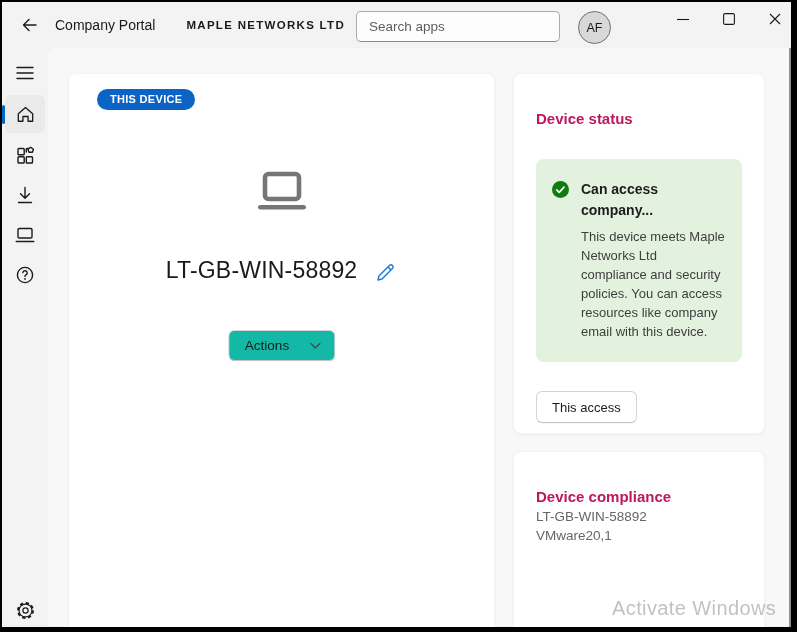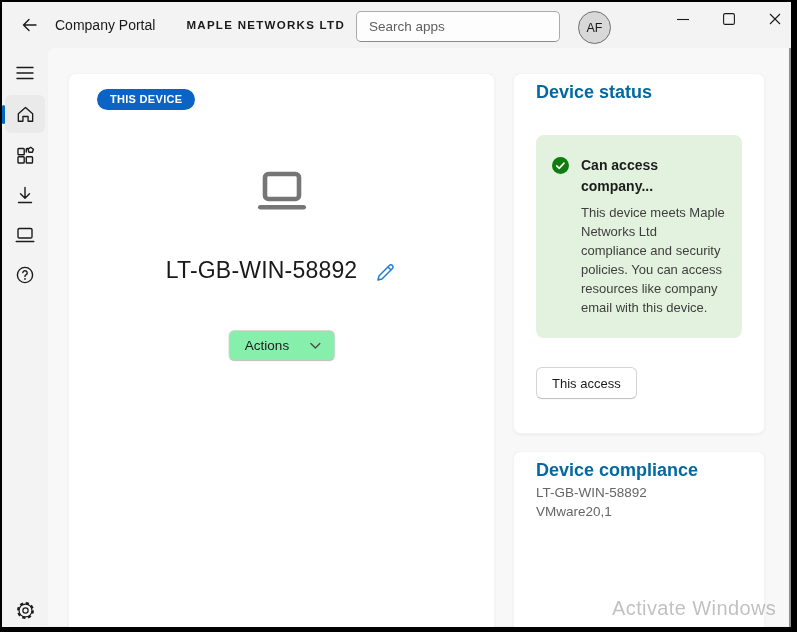--- a/index.html
+++ b/index.html
@@ -31,24 +31,24 @@
   .main-card   { left:21px;  top:26px;  width:427px; bottom:-12px; }
   .status-card { left:466px; top:26px;  width:252px; height:361px; padding:0 22px; }
   .info-card   { left:466px; top:404px; width:252px; bottom:-12px; padding:0 22px; }
 
   
   .device-badge { position:absolute; left:28px; top:15px; background:#0B63C5; color:#fff; font-size:11px; font-weight:700; letter-spacing:.3px; padding:4px 13px 5px; border-radius:11px; }
   .laptop-big { position:absolute; left:50%; top:95px; transform:translateX(-50%); }
   .name-row { position:absolute; left:0; right:0; top:183px; display:flex; align-items:center; justify-content:center; gap:15px; }
   .device-name { font-size:23px; color:#191919; letter-spacing:.2px; }
   .edit-btn { border:none; background:transparent; cursor:pointer; display:flex; padding:2px; }
-  .actions-btn { position:absolute; left:50%; top:256px; transform:translateX(-50%); display:flex; align-items:center; gap:20px; height:31px; padding:0 13px 0 16px; background:#86efac; border:1px solid #d5d5d5; border-bottom-color:#c4c4c4; border-radius:6px; font-family:"Liberation Sans",sans-serif; font-size:13.5px; color:#1b1b1b; cursor:pointer; box-shadow:0 1px 1px rgba(0,0,0,0.03); }
+  .actions-btn { position:absolute; left:50%; top:256px; transform:translateX(-50%); display:flex; align-items:center; gap:20px; height:31px; padding:0 13px 0 16px; background:#14b8a6; border:1px solid #d5d5d5; border-bottom-color:#c4c4c4; border-radius:6px; font-family:"Liberation Sans",sans-serif; font-size:13.5px; color:#1b1b1b; cursor:pointer; box-shadow:0 1px 1px rgba(0,0,0,0.03); }
 
   
-  .card-title { margin-top:8px; font-size:18px; font-weight:700; color:#0369a1; }
+  .card-title { margin-top:36px; font-size:15px; font-weight:700; color:#be185d; }
   .status-box { margin-top:32px; background:#E3F2DE; border-radius:8px; padding:20px 16px 21px; display:flex; gap:12px; align-items:flex-start; }
   .status-heading { font-size:14px; font-weight:700; line-height:21px; color:#1c1c1c; }
   .status-body { margin-top:6px; font-size:13px; line-height:19px; color:#3e3e3e; }
   .check-btn { margin-top:29px; height:32px; padding:0 15px; background:#fff; border:1px solid #d4d4d4; border-bottom-color:#c2c2c2; border-radius:6px; font-family:"Liberation Sans",sans-serif; font-size:13px; color:#1b1b1b; cursor:pointer; box-shadow:0 1px 1px rgba(0,0,0,0.03); }
 
   
   .field-label { margin-top:22px; font-size:13.5px; color:#1b1b1b; }
   .field-value { margin-top:4px; font-size:13.5px; color:#666; }
   .field-gap { margin-top:30px; }
 

